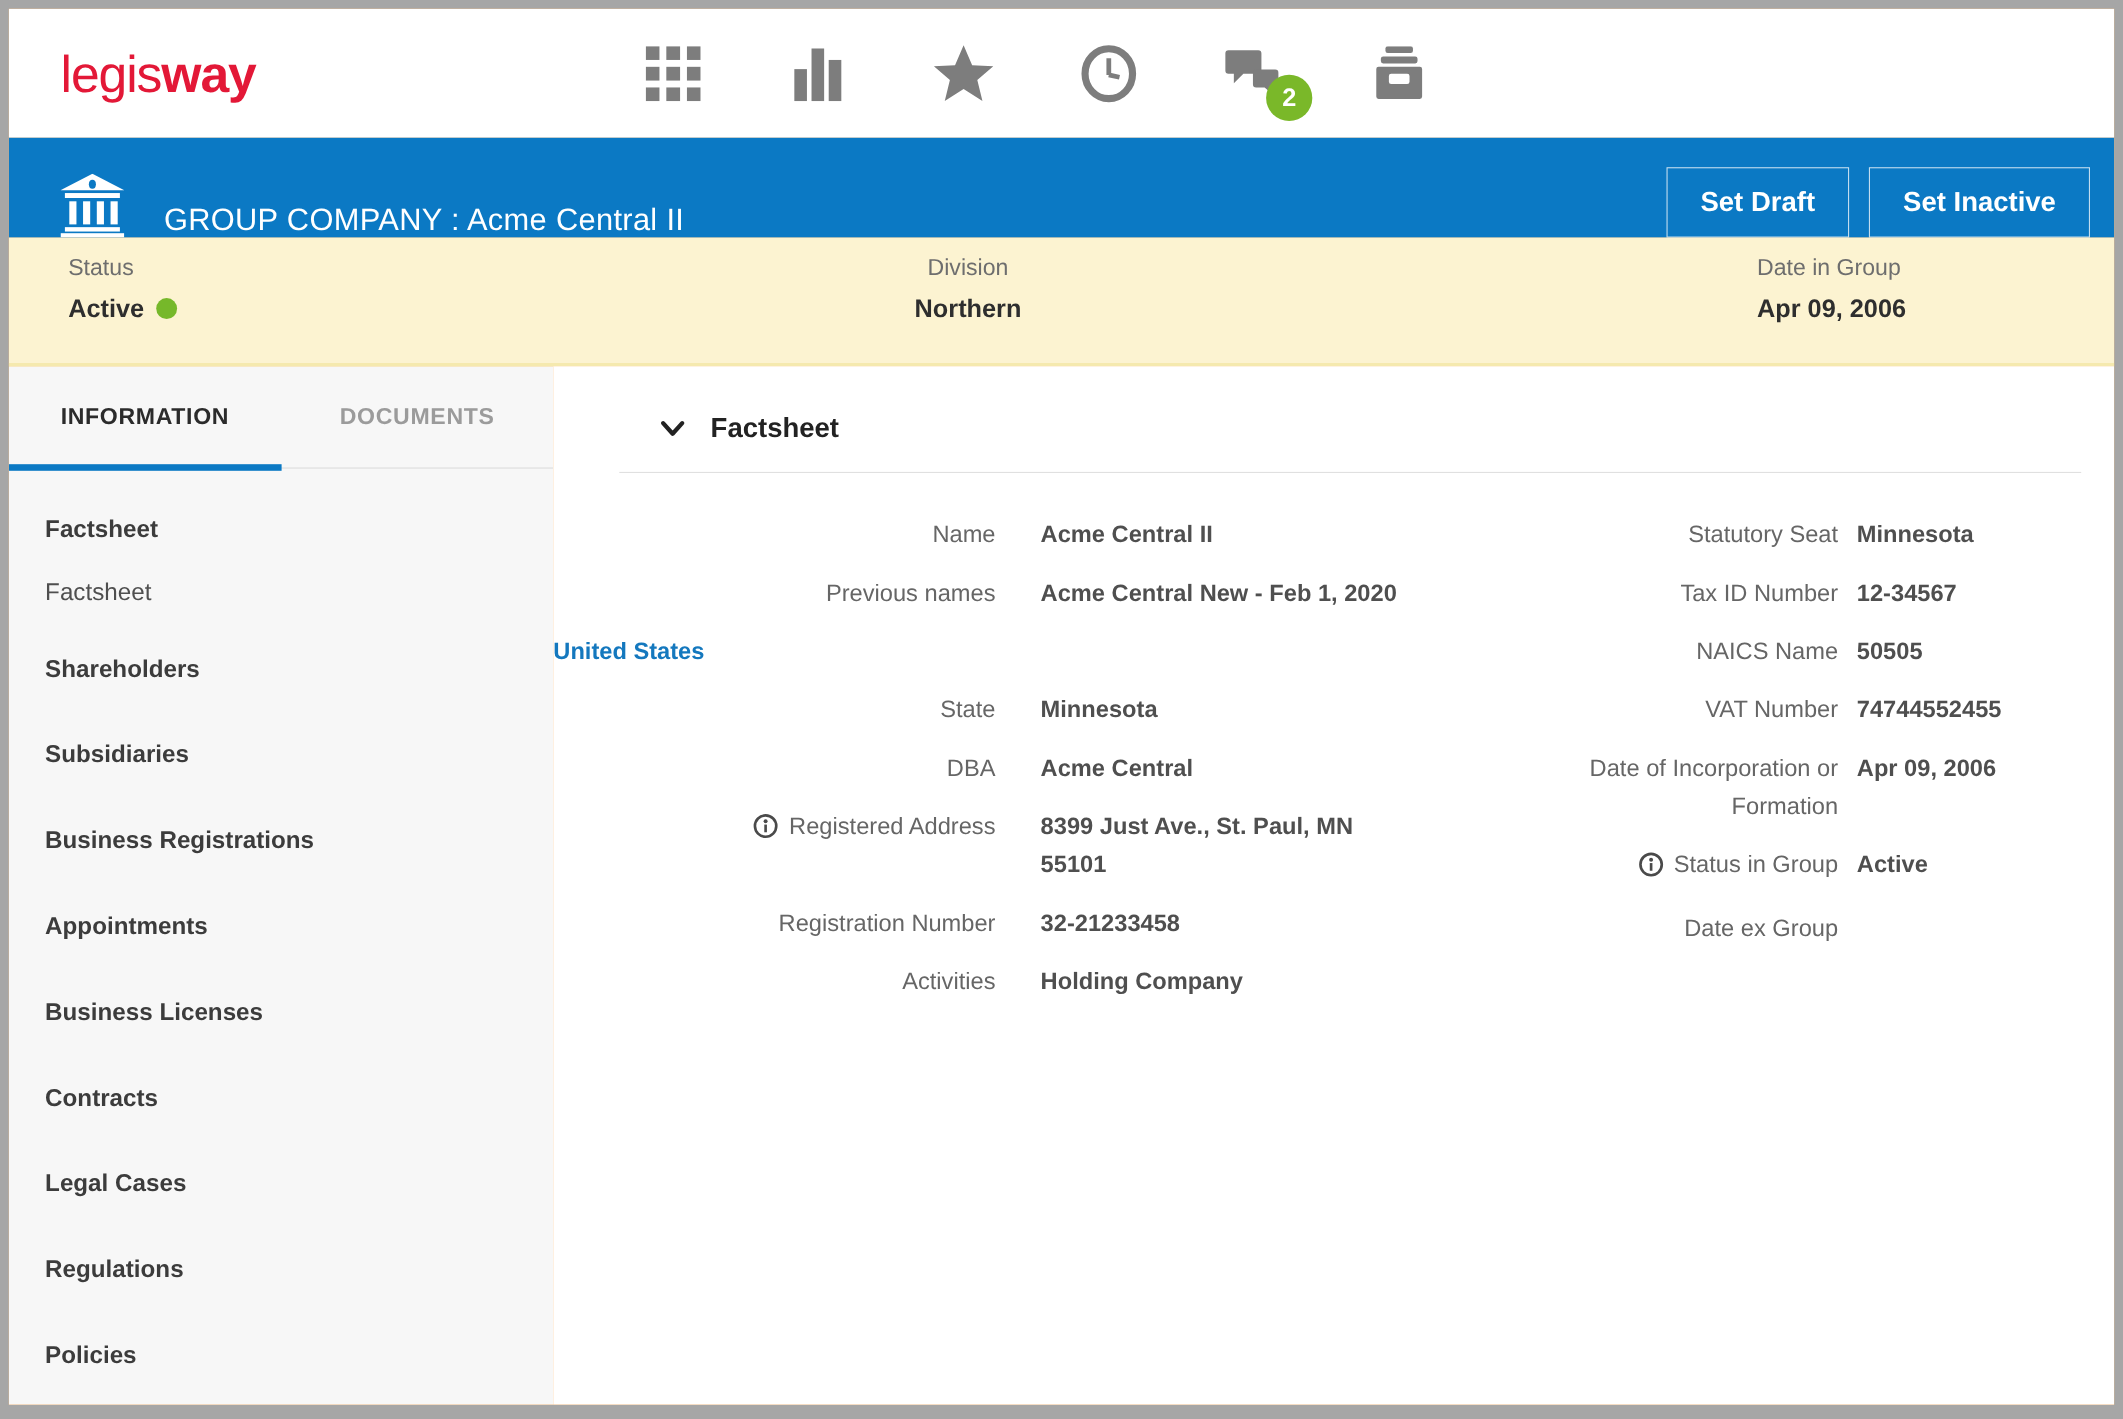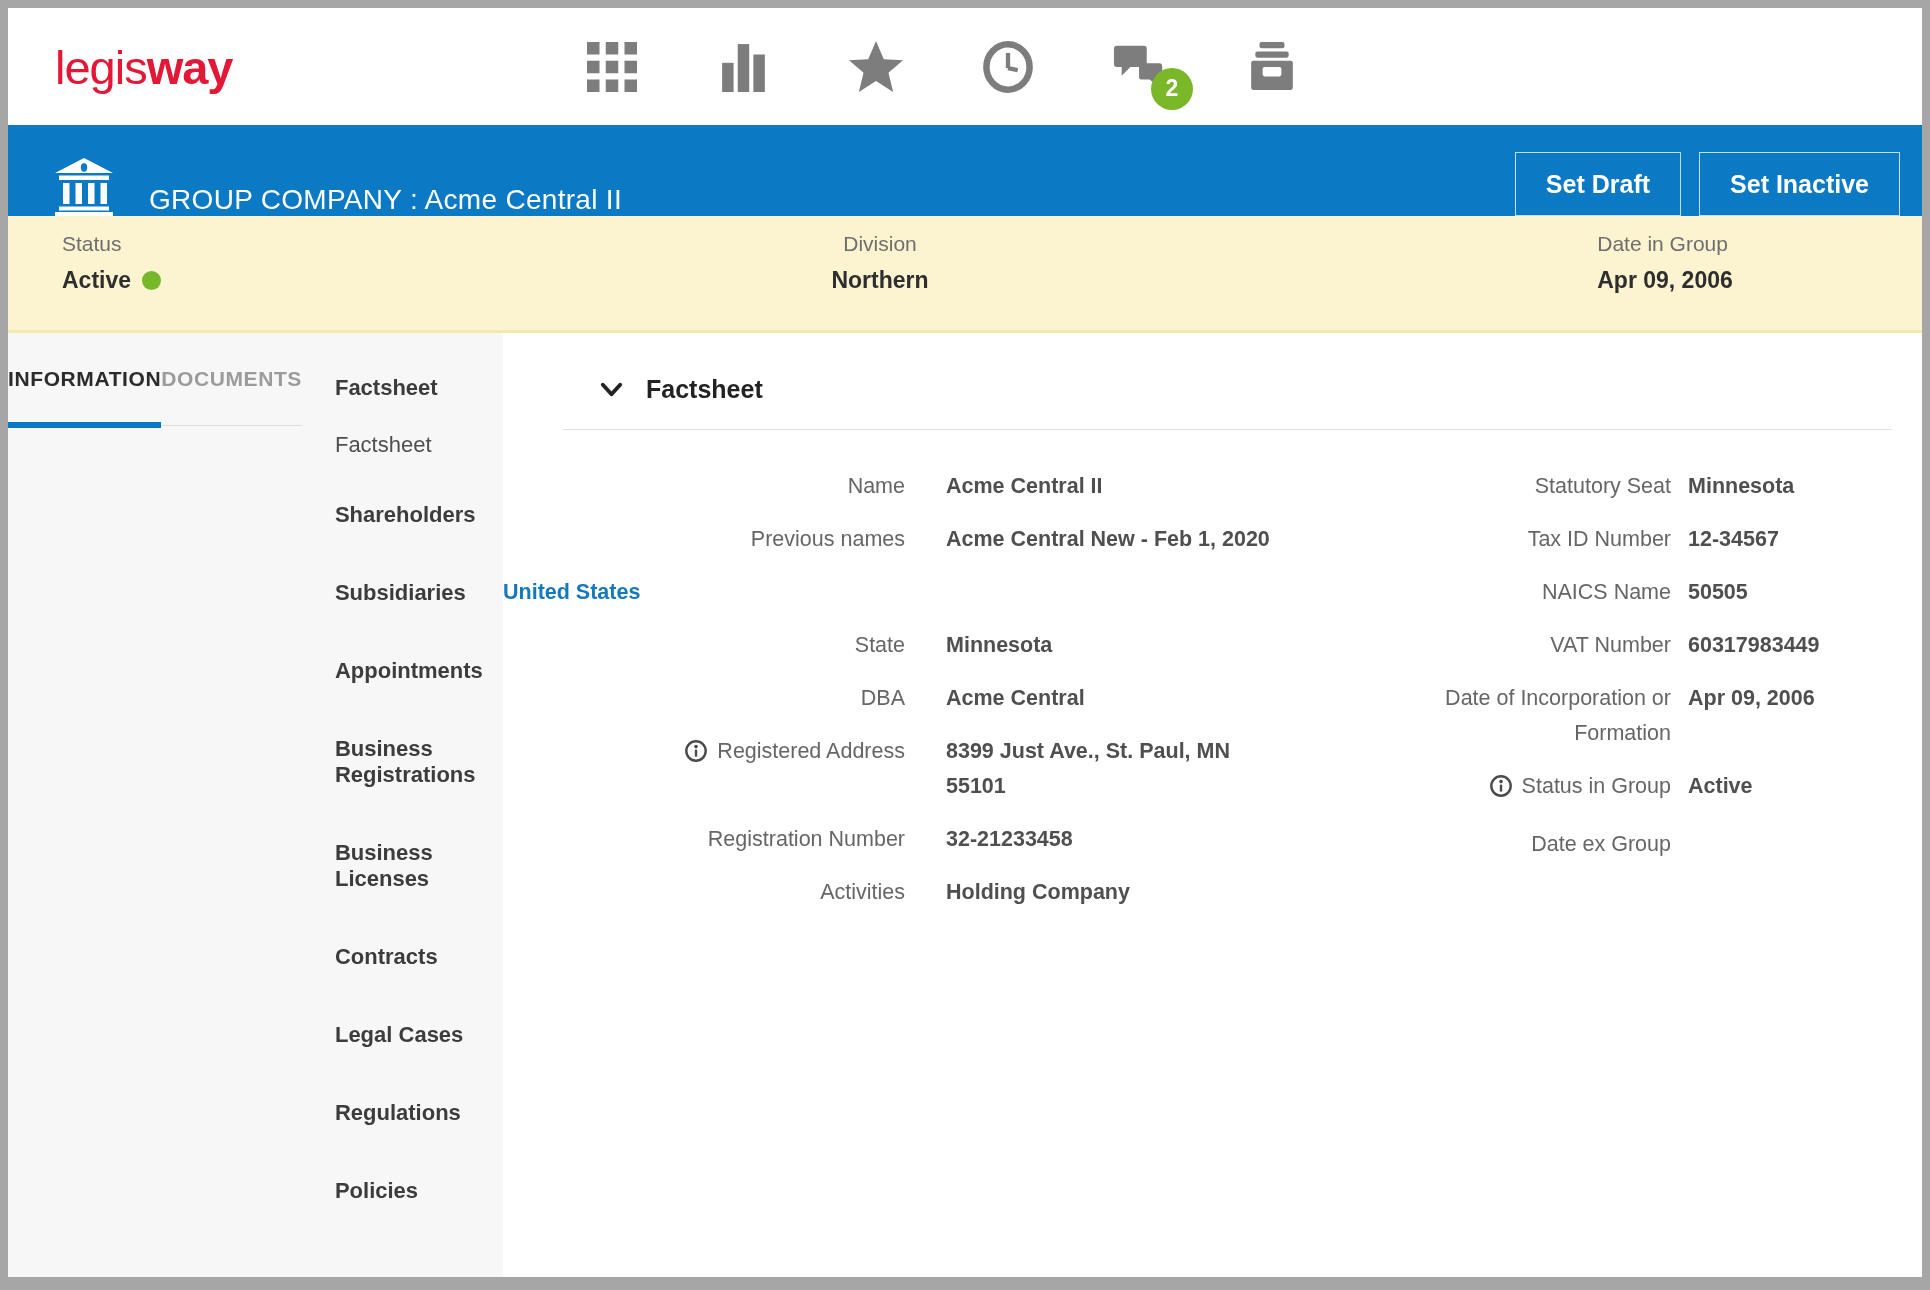--- a/index.html
+++ b/index.html
@@ -36,21 +36,21 @@
   .sb-field .sb-label { margin-top:16px; font-size:21px; color:#6e6e6e; }
   .sb-field .sb-value { margin-top:11px; font-size:23px; font-weight:700; color:#2e2e2e; display:flex; align-items:center; }
   .sb-1 { left:54px; }
   .sb-2 { left:872px; transform:translateX(-50%); text-align:center; }
   .sb-2 .sb-value { justify-content:center; }
   .sb-3 { left:1657px; transform:translateX(-50%); }
   .sb-3 .sb-value { justify-content:center; }
   .status-dot { display:inline-block; width:19px; height:19px; border-radius:50%; background:#76b82a; margin-left:11px; }
   
   .body-row { flex:1; display:flex; min-height:0; }
-  .sidebar { width:495px; flex:0 0 auto; background:#f7f7f7; display:flex; flex-direction:row; }
+  .sidebar { width:495px; flex:0 0 auto; background:#f7f7f7; display:flex; flex-direction:column; }
   .tabs { height:93px; display:flex; border-bottom:1px solid #dcdcdc; flex:0 0 auto; }
   .tab { flex:1; display:flex; align-items:center; justify-content:center; font-size:21px; font-weight:700;
          letter-spacing:0.6px; color:#9b9b9b; position:relative; cursor:pointer; }
   .tab.active { color:#2b2b2b; }
   .tab.active::after { content:""; position:absolute; left:0; right:0; bottom:-3px; height:6px; background:#0b79c4; }
   .nav { padding:42px 0 0 33px; overflow:hidden; }
   .nav-item { font-size:22px; font-weight:700; color:#3c3c3c; margin-bottom:52px; cursor:pointer; }
   .nav-item.section { margin-bottom:31px; }
   .nav-item.sub { font-weight:400; color:#4f4f4f; margin-bottom:44px; }
   
@@ -168,22 +168,22 @@
     <div class="sidebar">
       <div class="tabs">
         <div class="tab active">INFORMATION</div>
         <div class="tab">DOCUMENTS</div>
       </div>
       <div class="nav" id="sidebar-nav">
           <div class="nav-item section">Factsheet</div>
           <div class="nav-item sub">Factsheet</div>
           <div class="nav-item item">Shareholders</div>
           <div class="nav-item item">Subsidiaries</div>
+          <div class="nav-item item">Business Registrations</div>
           <div class="nav-item item">Appointments</div>
-          <div class="nav-item item">Business Registrations</div>
           <div class="nav-item item">Business Licenses</div>
           <div class="nav-item item">Contracts</div>
           <div class="nav-item item">Legal Cases</div>
           <div class="nav-item item">Regulations</div>
           <div class="nav-item item">Policies</div>
         </div>
     </div>
 
     <div class="main">
       <div class="fs-header">
@@ -238,21 +238,21 @@
           <div class="field-row">
             <div class="field-label">Tax ID Number</div>
             <div class="field-value">12-34567</div>
           </div>
           <div class="field-row">
             <div class="field-label">NAICS Name</div>
             <div class="field-value">50505</div>
           </div>
           <div class="field-row">
             <div class="field-label">VAT Number</div>
-            <div class="field-value">60317983449</div>
+            <div class="field-value">74744552455</div>
           </div>
           <div class="field-row">
             <div class="field-label">Date of Incorporation or Formation</div>
             <div class="field-value">Apr 09, 2006</div>
           </div>
           <div class="field-row">
             <div class="field-label"><span class="info-icon"><svg width="24" height="24" viewBox="0 0 24 24">
                   <circle cx="12" cy="12" r="9.7" fill="none" stroke="#4a4a4a" stroke-width="2.4"></circle>
                   <circle cx="12" cy="7.6" r="1.8" fill="#4a4a4a"></circle>
                   <rect x="10.8" y="10.6" width="2.4" height="7" fill="#4a4a4a"></rect>

